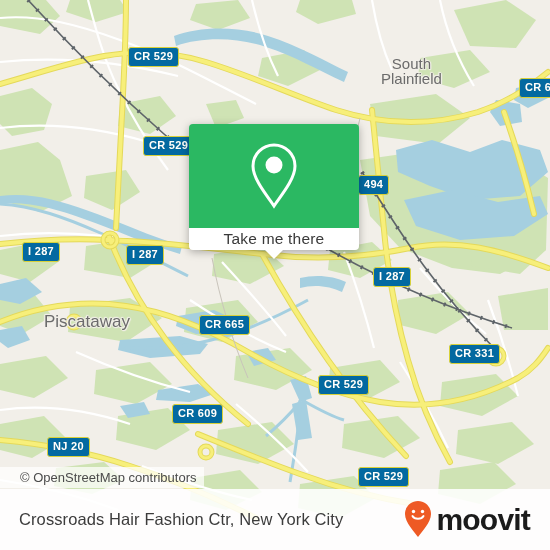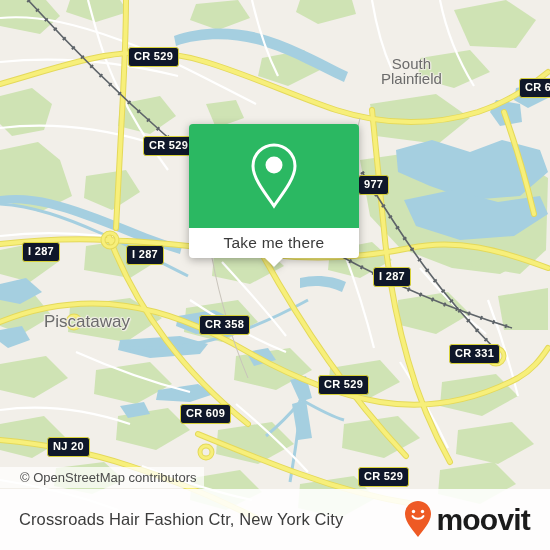--- a/index.html
+++ b/index.html
@@ -10,21 +10,21 @@
   }
   #root{position:relative;width:550px;height:550px;overflow:hidden;}
 
   
   .map{position:absolute;inset:0;background:#f2efe9;overflow:hidden;}
   .map svg{position:absolute;top:0;left:0;}
 
   
   .shield{
     position:absolute;
-    background:#0f172a;
+    background:#0369a1;
     border:1.5px solid #d8d13a;
     border-radius:3px;
     color:#ffffff;
     font-size:11px;
     font-weight:bold;
     line-height:15px;
     height:15px;
     padding:1px 5px 2px 5px;
     white-space:nowrap;
     letter-spacing:.3px;
@@ -52,21 +52,21 @@
     filter:drop-shadow(0 2px 4px rgba(0,0,0,.30));
   }
   .popup-head{
     background:#2bb862;
     height:104px;
     border-radius:4px 4px 0 0;
     display:flex;align-items:center;justify-content:center;
   }
   .popup-foot{
     background:#ffffff;
-    height:30px;
+    height:22px;
     border-radius:0 0 4px 4px;
     display:flex;align-items:center;justify-content:center;
   }
   .popup-foot span{
     color:#3a3a3a;font-size:15.5px;letter-spacing:.2px;
   }
   .popup-tail{
     position:absolute;left:50%;margin-left:-9px;top:100%;
     width:0;height:0;
     border-left:9px solid transparent;
@@ -255,28 +255,28 @@
 
     <div class="place" style="left:44px;top:314px;font-size:17px;">Piscataway</div>
     <div class="place two" style="left:381px;top:56px;">
       <div>South</div>
       <div>Plainfield</div>
     </div>
 
     <div class="shield" style="left:128px;top:47px;">CR 529</div>
     <div class="shield" style="left:143px;top:136px;">CR 529</div>
     <div class="shield" style="left:519px;top:78px;">CR 6</div>
-    <div class="shield" style="left:358px;top:175px;">977</div>
+    <div class="shield" style="left:358px;top:175px;">494</div>
     <div class="shield" style="left:22px;top:242px;">I 287</div>
     <div class="shield" style="left:126px;top:245px;">I 287</div>
     <div class="shield" style="left:373px;top:267px;">I 287</div>
-    <div class="shield" style="left:199px;top:315px;">CR 358</div>
+    <div class="shield" style="left:199px;top:315px;">CR 665</div>
     <div class="shield" style="left:449px;top:344px;">CR 331</div>
     <div class="shield" style="left:318px;top:375px;">CR 529</div>
-    <div class="shield" style="left:180px;top:404px;">CR 609</div>
+    <div class="shield" style="left:172px;top:404px;">CR 609</div>
     <div class="shield" style="left:47px;top:437px;">NJ 20</div>
     <div class="shield" style="left:358px;top:467px;">CR 529</div>
   </div>
 
   <div class="popup">
     <div class="popup-head">
       <svg width="56" height="70" viewBox="0 0 56 70">
         <path d="M28 4 C39.6 4 49 13.4 49 25 C49 39 33 57 28 65 C23 57 7 39 7 25 C7 13.4 16.4 4 28 4 Z" fill="none" stroke="#ffffff" stroke-width="3"></path>
         <circle cx="28" cy="24" r="8.5" fill="#ffffff"></circle>
       </svg>

